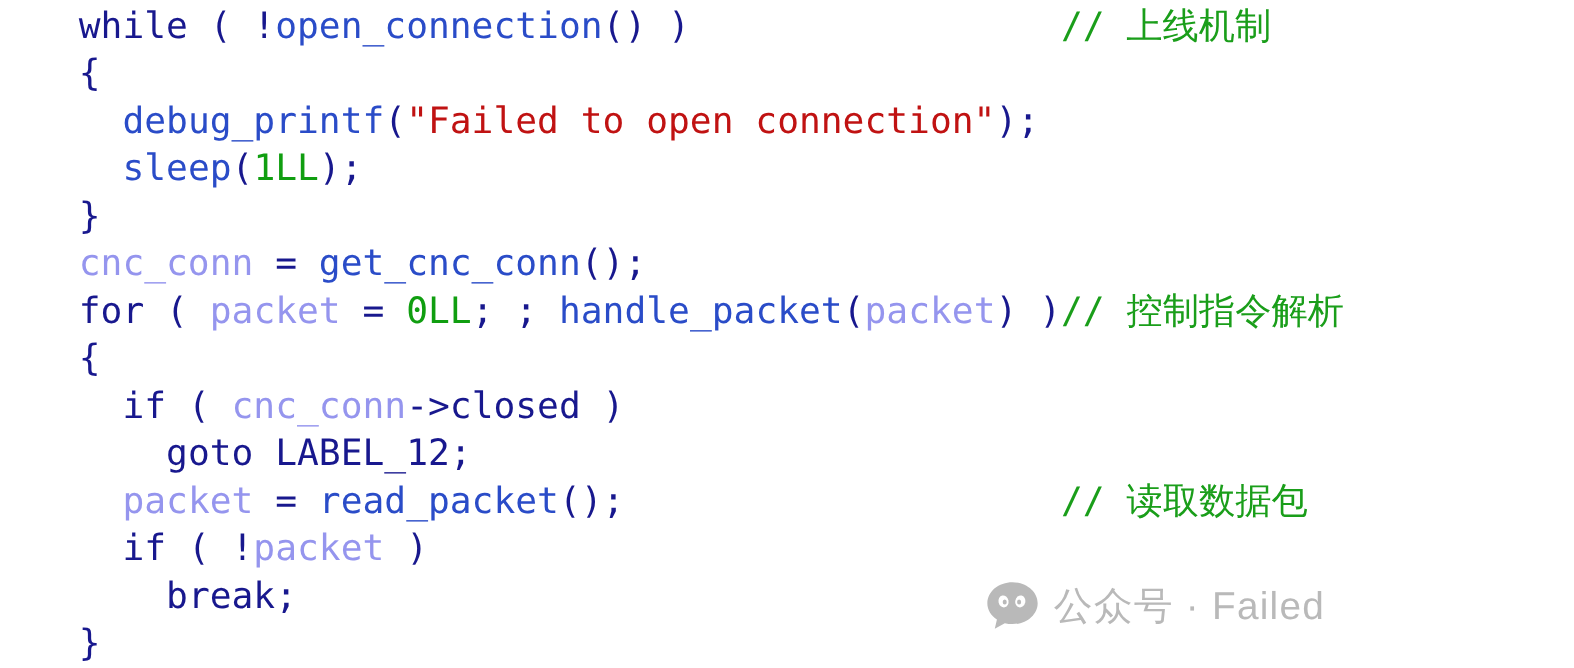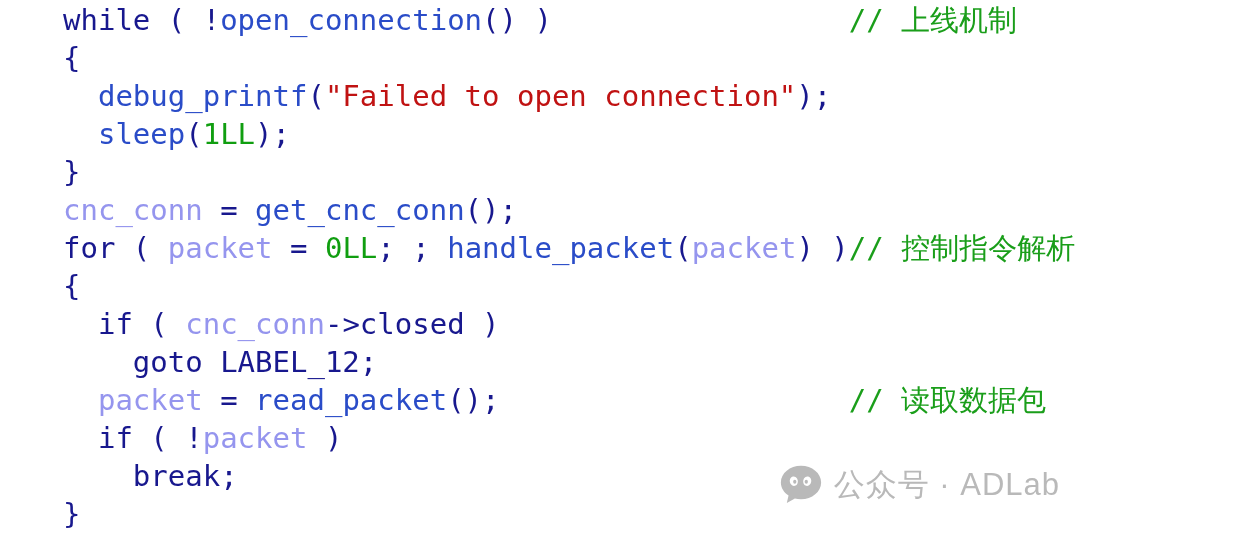--- a/index.html
+++ b/index.html
@@ -61,16 +61,16 @@
       <svg viewBox="0 0 48 48" width="46" height="46" xmlns="http://www.w3.org/2000/svg">
 
         <path d="M24 4 C12.4 4 3 11.8 3 21.4 C3 26.9 6.1 31.8 11 35 L9.2 42.8 L17.6 38.1 C19.6 38.6 21.8 38.9 24 38.9 C35.6 38.9 45 31.1 45 21.4 C45 11.8 35.6 4 24 4 Z" fill="#b9b9b9"></path>
 
         <ellipse cx="16.5" cy="20" rx="4.2" ry="5" fill="#ffffff" transform="rotate(-12 16.5 20)"></ellipse>
         <ellipse cx="30.5" cy="20" rx="4.2" ry="5" fill="#ffffff" transform="rotate(12 30.5 20)"></ellipse>
         <ellipse cx="17.5" cy="20.5" rx="1.7" ry="2.1" fill="#b9b9b9"></ellipse>
         <ellipse cx="29.5" cy="20.5" rx="1.7" ry="2.1" fill="#b9b9b9"></ellipse>
       </svg>
     </span>
-    <span class="wm-text" style="color: rgb(185, 185, 185);">公众号 · ADLab</span>
+    <span class="wm-text" style="color: rgb(185, 185, 185);">公众号 · Failed</span>
   </div>
 
 </div>
 
 </body></html>

